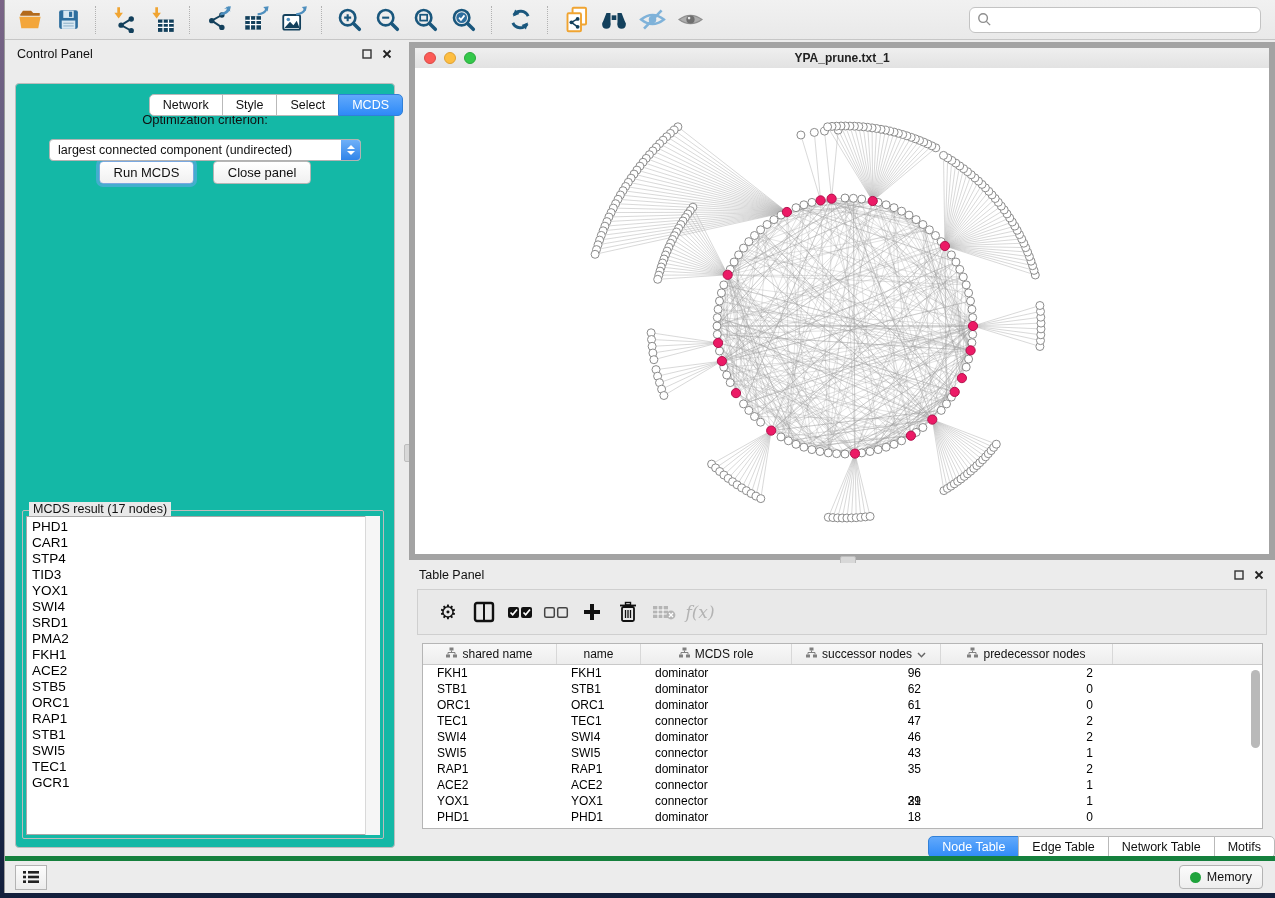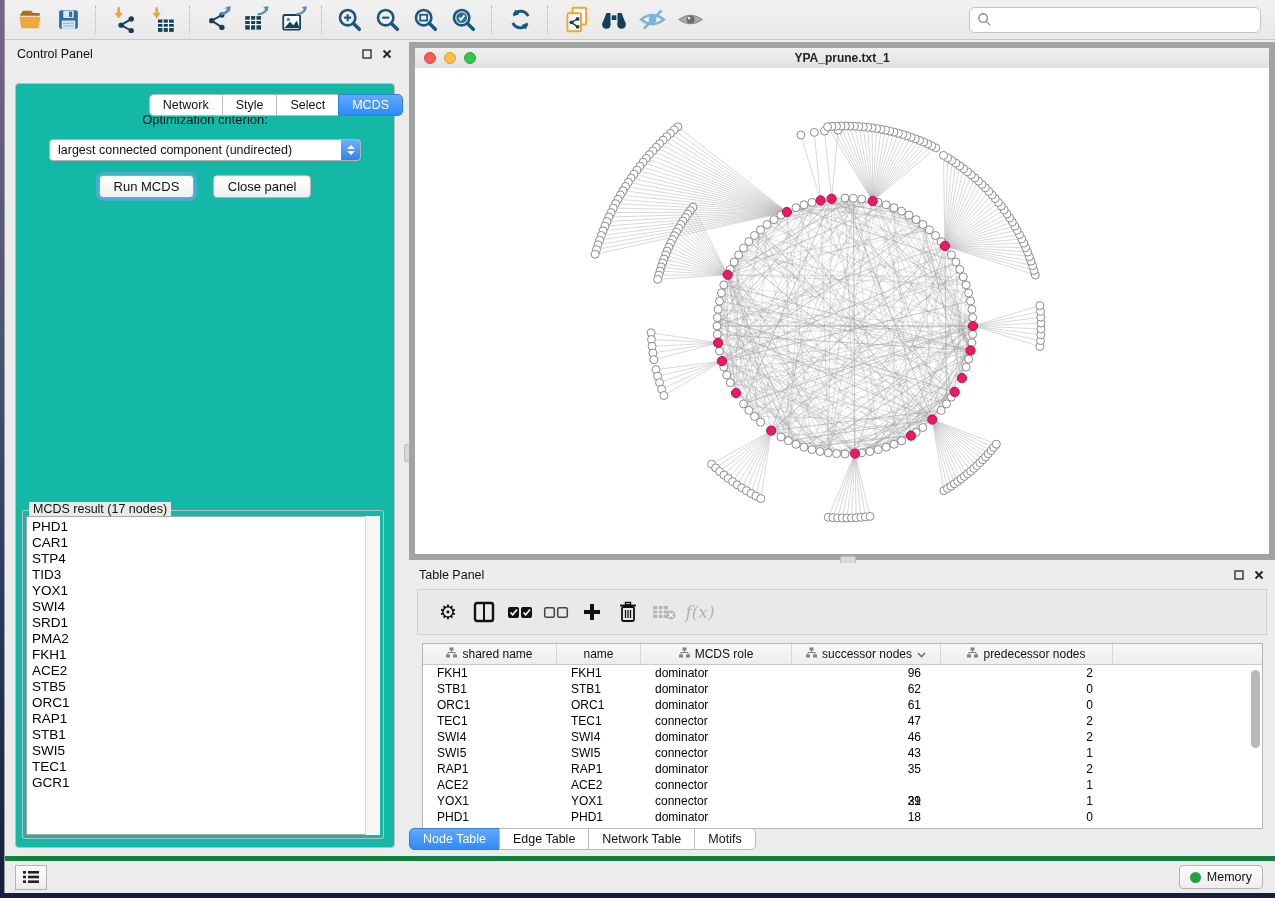--- a/index.html
+++ b/index.html
@@ -54,21 +54,21 @@
     font-size:12.5px;display:flex;align-items:center;padding-left:8px;color:#111;
   }
   .dd-stepper{
     position:absolute;right:0px;top:0px;bottom:0px;width:19px;
     background:linear-gradient(#6fb0f8,#2f84e9);border-radius:0 3px 3px 0;
     display:flex;flex-direction:column;align-items:center;justify-content:center;gap:2px;
   }
   .dd-stepper span{width:0;height:0;border-left:4px solid transparent;border-right:4px solid transparent;}
   .dd-up{border-bottom:4px solid #fff;}
   .dd-down{border-top:4px solid #fff;}
-  .btn-row{margin-top:14px;text-align:center;}
+  .btn-row{text-align:center;}
   .mac-btn{
     display:inline-block;font-size:13px;color:#111;background:linear-gradient(#ffffff,#f0f0f0);
     border:1px solid #b5b5b5;border-radius:4px;padding:3px 14px;margin:0 7px;
   }
   .mac-btn.focus{box-shadow:0 0 0 3px rgba(106,165,239,0.55);border-color:#7aa8e0;}
   .groupbox{
     position:absolute;left:6px;right:10px;top:426px;bottom:8px;
     border:1px solid #bcbcbc;border-radius:2px;
   }
   .groupbox legend, .gb-legend{
@@ -114,21 +114,21 @@
   }
   .thead{display:flex;height:20px;background:linear-gradient(#f8f8f8,#ededed);border-bottom:1px solid #c9c9c9;}
   .th{display:flex;align-items:center;justify-content:center;gap:5px;font-size:12px;color:#111;
       border-right:1px solid #d8d8d8;box-sizing:border-box;white-space:nowrap;}
   .th.fill{flex:1;border-right:none;}
   .tr{display:flex;height:16px;}
   .td{font-size:12px;line-height:16px;color:#000;box-sizing:border-box;padding-left:14px;white-space:nowrap;}
   .td.num{text-align:right;padding-right:20px;padding-left:0;}
   .table-scroll{position:absolute;right:2px;top:24px;width:9px;height:158px;}
   .table-thumb{position:absolute;top:2px;width:9px;height:78px;background:#b9b9b9;border-radius:5px;}
-  .tp-tabs{position:absolute;left:0;right:0;top:265px;text-align:left;}
+  .tp-tabs{position:absolute;left:0;right:0;top:273px;text-align:right;}
   
   .statusbar{
     position:absolute;left:0;right:0;bottom:0;height:32px;background:#ececec;border-top:5px solid #15803d;
     display:flex;align-items:center;
   }
   .status-left-btn{
     margin-left:10px;width:30px;height:23px;background:linear-gradient(#fcfcfc,#ececec);
     border:1px solid #b3b3b3;display:flex;align-items:center;justify-content:center;
   }
   .memory-btn{

